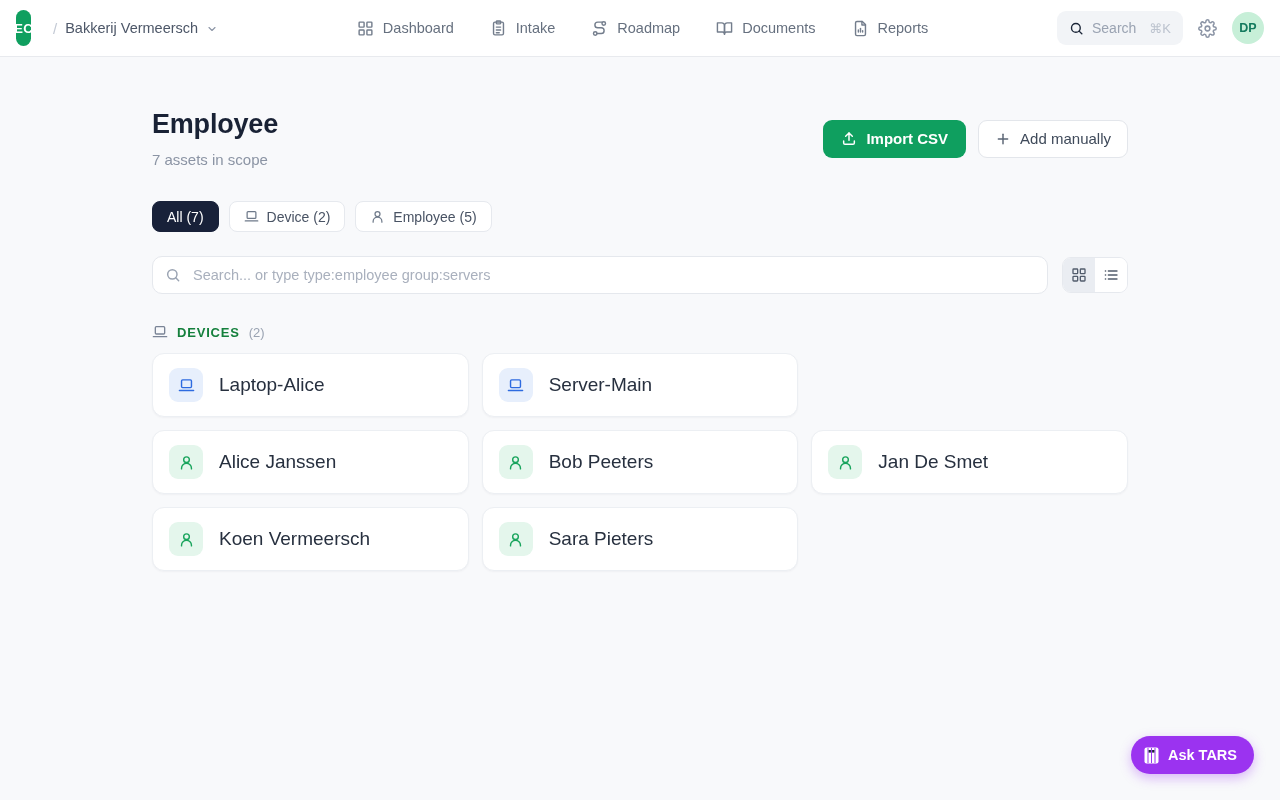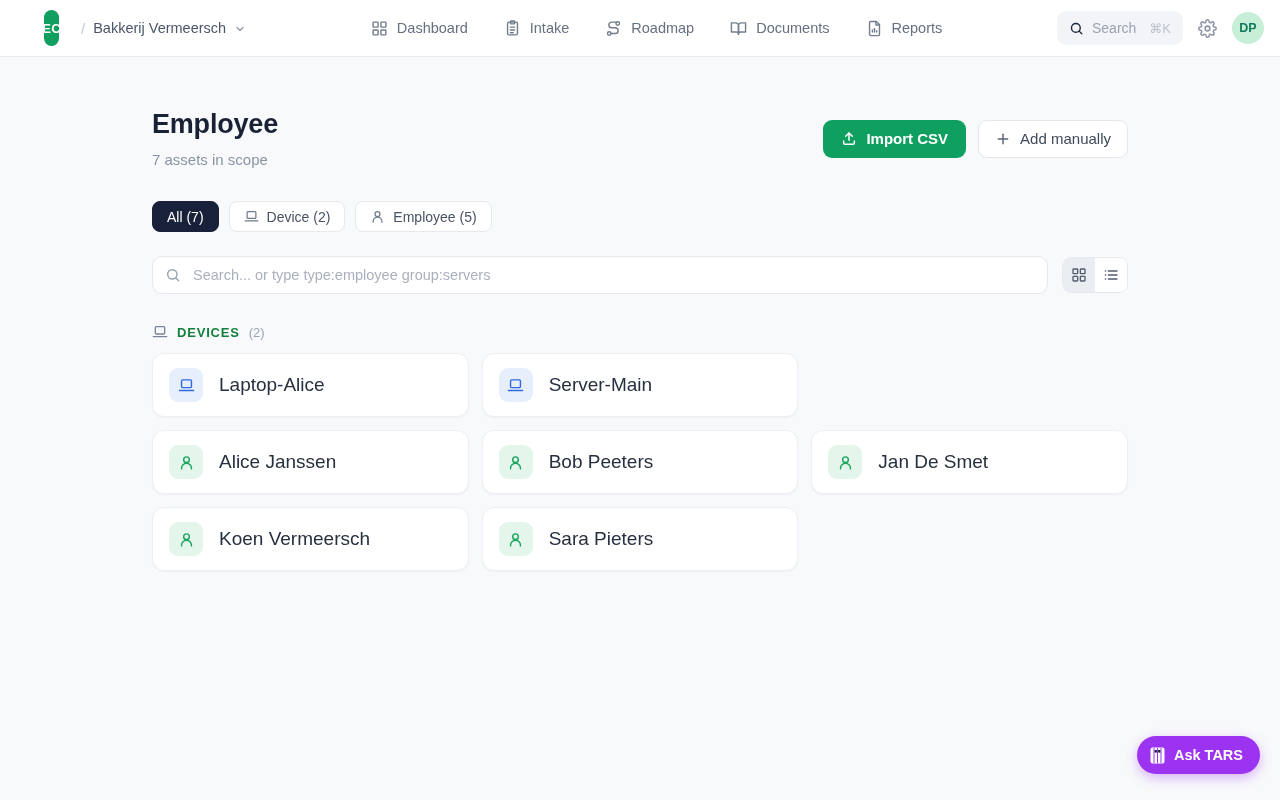--- a/index.html
+++ b/index.html
@@ -23,21 +23,20 @@
   .logo {
     width: 15px; height: 36px;
     background: #0f9f5f;
     border-radius: 10px;
     color: #ffffff;
     font-size: 13px;
     font-weight: 700;
     display: flex; align-items: center; justify-content: center;
     letter-spacing: 0.3px;
     flex: 0 0 auto;
-    margin-left: 28px;
   }
   .breadcrumb {
     display: flex; align-items: center;
     margin-left: 22px;
     gap: 8px;
     cursor: pointer;
   }
   .breadcrumb .sep { color: #c3c9d4; font-size: 15px; font-weight: 400; }
   .breadcrumb .ws-name { color: #4d5768; font-size: 14.5px; font-weight: 500; }
   .breadcrumb .chev { color: #8b94a5; margin-top: 2px; }
@@ -203,21 +202,21 @@
     display: flex; align-items: center; justify-content: center;
     flex: 0 0 auto;
   }
   .card-icon.device { background: #e7effc; color: #2e6be0; }
   .card-icon.employee { background: #e4f6ec; color: #18a45c; }
   .card-name { font-size: 19px; color: #27303f; font-weight: 500; }
 
   
   .ask-tars {
     position: fixed;
-    right: 20px; bottom: 26px;
+    right: 26px; bottom: 26px;
     height: 38px;
     display: flex; align-items: center; gap: 9px;
     padding: 0 17px 0 13px;
     border-radius: 19px;
     background: #9b33f0;
     color: #ffffff;
     font-size: 14.5px; font-weight: 600;
     border: none;
     font-family: inherit;
     cursor: pointer;

